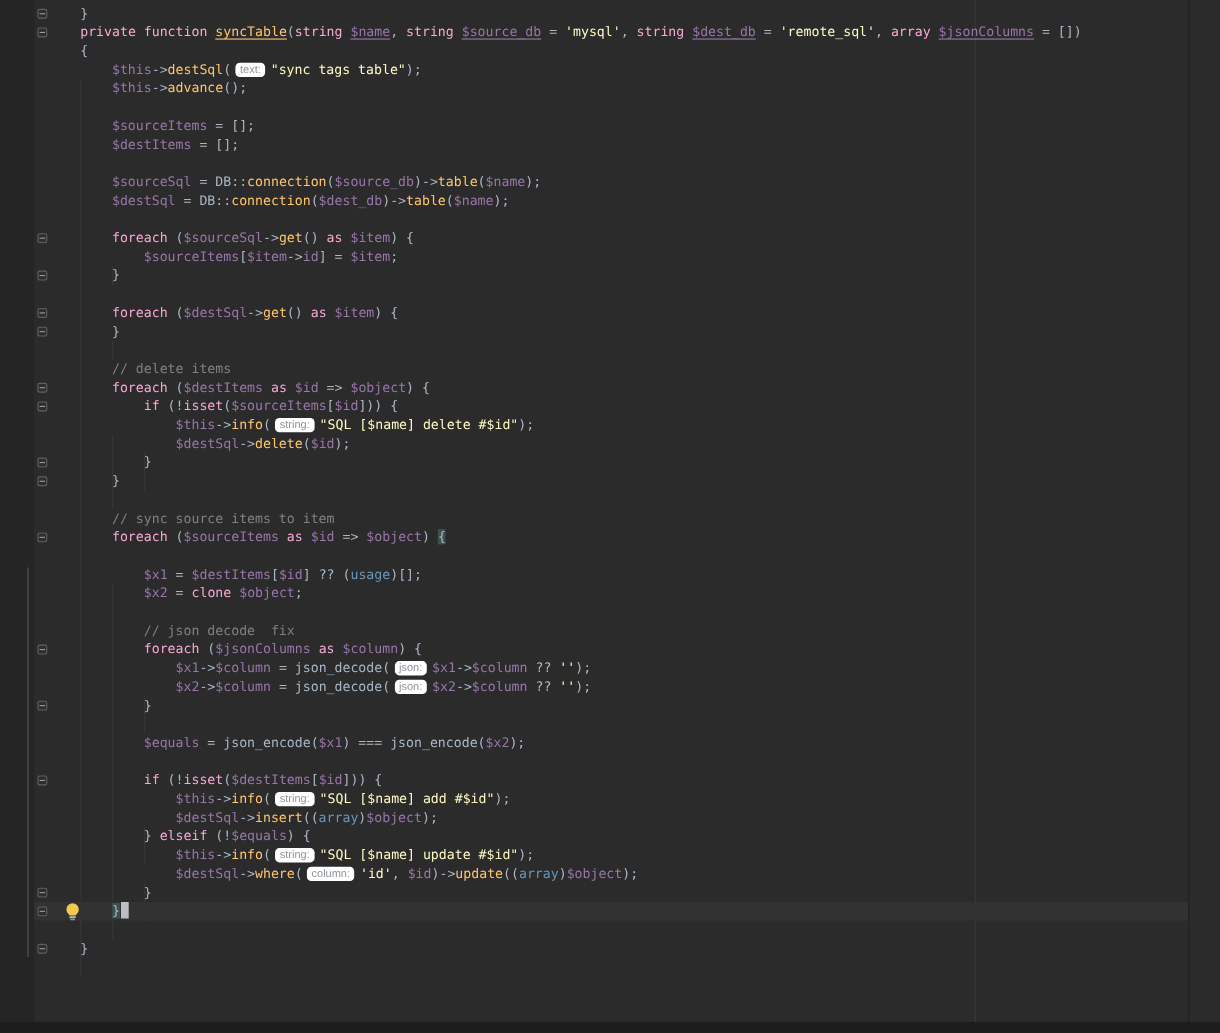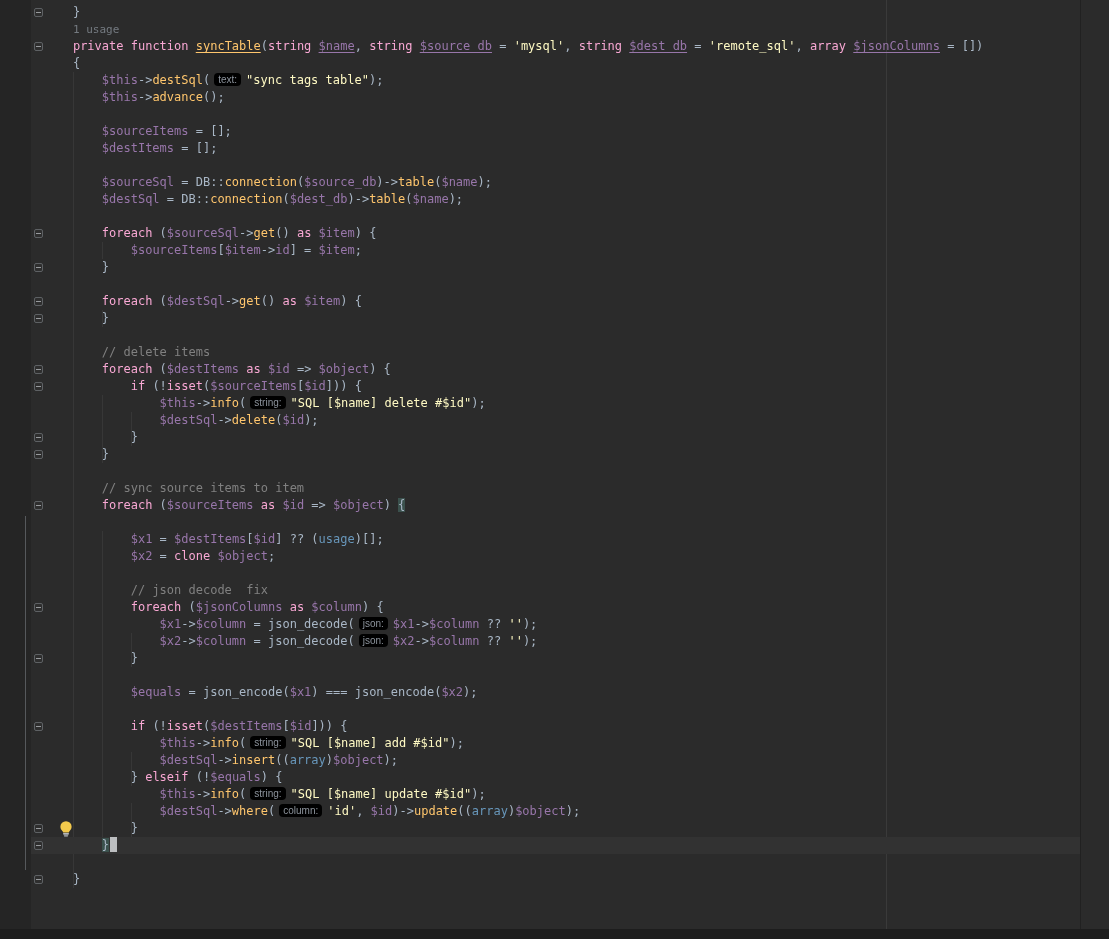--- a/index.html
+++ b/index.html
@@ -16,21 +16,21 @@
         border-radius:2px;box-sizing:border-box;background:#2e2e2e;z-index:3;}
   .fold::after{content:"";position:absolute;left:1px;right:1px;top:3px;height:1px;background:#989b9e;}
   .t-plain{color:#a9b7c6;}
   .t-kw{color:#f9a8d4;}
   .t-str{color:#fef9c3;}
   .t-com{color:#808080;}
   .t-fn{color:#ffc66d;}
   .t-var{color:#9876aa;}
   .t-cast{color:#6897bb;}
   .t-hint{color:#747a80;font-size:11px;}
-  .t-badge{display:inline-block;font-size:10px;line-height:13px;color:#8c939c;background:#000000;
+  .t-badge{display:inline-block;font-size:10px;line-height:13px;color:#8c939c;background:#ffffff;
            border-radius:4px;padding:0 4px;margin:0 5px 0 4px;vertical-align:1px;
            font-family:"Liberation Sans",sans-serif;}
   .u{text-decoration:underline;text-underline-offset:2px;}
   .m{background:#3b514d;}
   .caret{display:inline-block;width:7px;height:15px;background:#bcbec0;vertical-align:-3px;margin-left:1px;}
   .scope-line{position:absolute;left:25px;top:516px;width:1px;height:354px;background:#56595c;z-index:3;}
   .panel-sep{position:absolute;left:1080px;top:0;width:1px;height:929px;background:#212121;z-index:4;}
   .bottom-bar{position:absolute;left:0;top:929px;width:1109px;height:10px;background:#1d1d1d;z-index:5;}
   .bulb{position:absolute;left:57px;top:820px;width:18px;height:18px;z-index:4;cursor:pointer;}
 </style>
@@ -51,23 +51,20 @@
   <div class="guide" style="left:131px;top:633px;height:34px"></div>
   <div class="guide" style="left:131px;top:752px;height:34px"></div>
   <div class="guide" style="left:131px;top:803px;height:34px"></div>
 
   <div class="lines">
       <div class="line">
         <span class="fold"></span>
         <span class="code"><span class="t-plain">    }</span></span>
       </div>
       <div class="line">
-        <span class="code"><span class="t-plain">    </span><span class="t-hint">1 usage</span></span>
-      </div>
-      <div class="line">
         <span class="fold"></span>
         <span class="code"><span class="t-plain">    </span><span class="t-kw">private function </span><span class="t-fn u">syncTable</span><span class="t-plain">(</span><span class="t-kw">string </span><span class="t-var u">$name</span><span class="t-plain">, </span><span class="t-kw">string </span><span class="t-var u">$source_db</span><span class="t-plain"> = </span><span class="t-str">'mysql'</span><span class="t-plain">, </span><span class="t-kw">string </span><span class="t-var u">$dest_db</span><span class="t-plain"> = </span><span class="t-str">'remote_sql'</span><span class="t-plain">, </span><span class="t-kw">array </span><span class="t-var u">$jsonColumns</span><span class="t-plain"> = [])</span></span>
       </div>
       <div class="line">
         <span class="code"><span class="t-plain">    {</span></span>
       </div>
       <div class="line">
         <span class="code"><span class="t-plain">        </span><span class="t-var">$this</span><span class="t-plain">-&gt;</span><span class="t-fn">destSql</span><span class="t-plain">(</span><span class="t-badge">text:</span><span class="t-str">"sync tags table"</span><span class="t-plain">);</span></span>
       </div>
       <div class="line">

